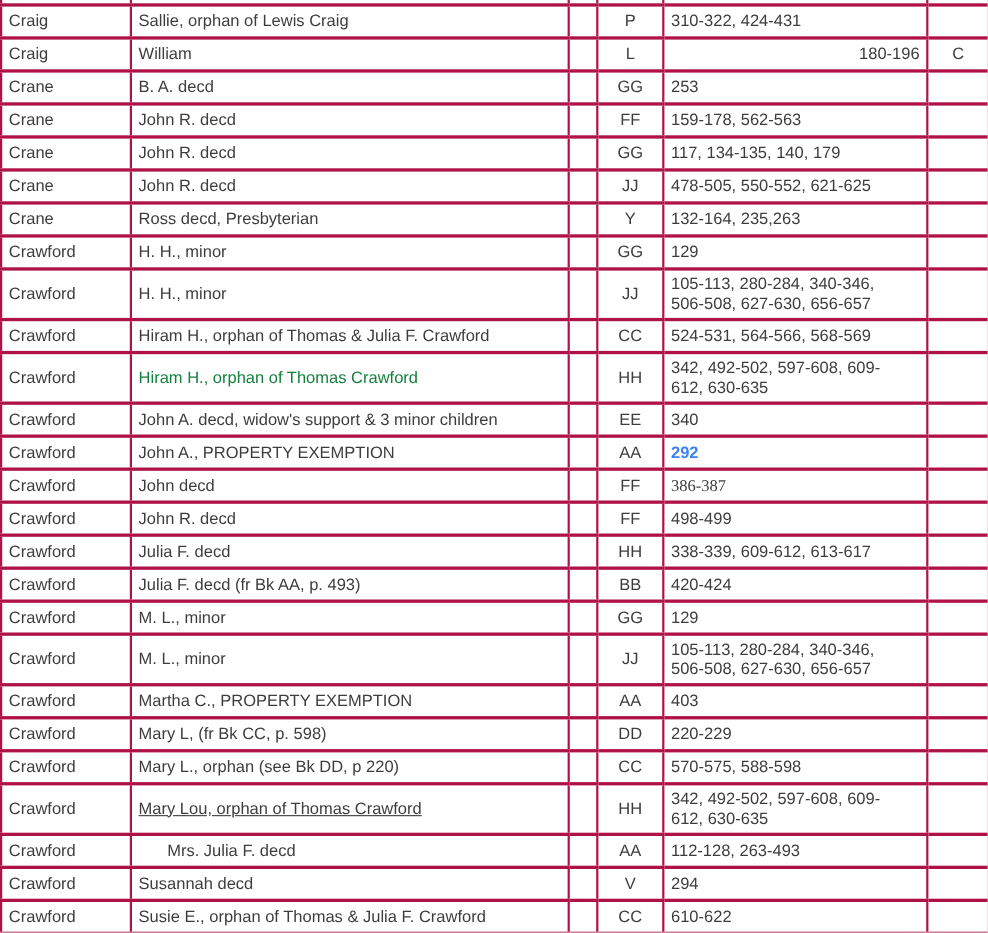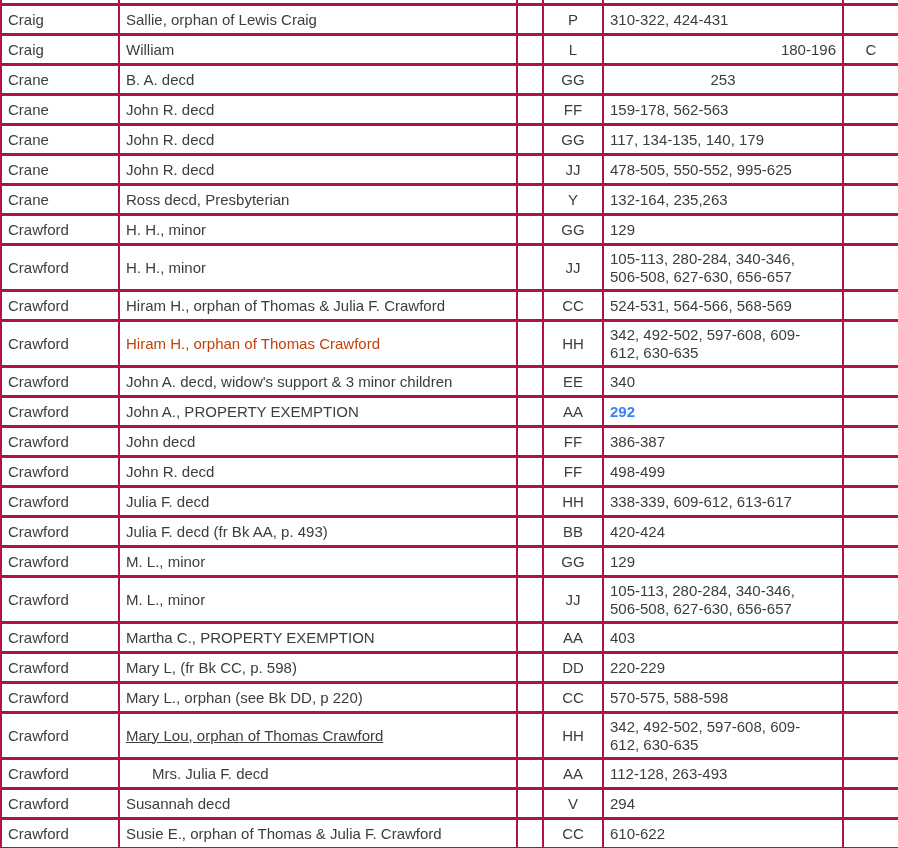--- a/index.html
+++ b/index.html
@@ -74,21 +74,21 @@
     <td class="cell-blank" style="border-color: rgb(176, 18, 70); color: rgb(61, 61, 61);"></td>
     <td class="cell-book" style="border-color: rgb(176, 18, 70); color: rgb(61, 61, 61);">L</td>
     <td class="cell-pages" style="border-color: rgb(176, 18, 70); color: rgb(61, 61, 61); text-align: right;">180-196</td>
     <td class="cell-note" style="border-color: rgb(176, 18, 70); color: rgb(61, 61, 61);">C</td>
   </tr>
         <tr>
     <td class="cell-surname" style="border-color: rgb(176, 18, 70); color: rgb(61, 61, 61);">Crane</td>
     <td class="cell-name" style="border-color: rgb(176, 18, 70); color: rgb(61, 61, 61);">B. A. decd</td>
     <td class="cell-blank" style="border-color: rgb(176, 18, 70); color: rgb(61, 61, 61);"></td>
     <td class="cell-book" style="border-color: rgb(176, 18, 70); color: rgb(61, 61, 61);">GG</td>
-    <td class="cell-pages" style="border-color: rgb(176, 18, 70); color: rgb(61, 61, 61); text-align: center;">253</td>
+    <td class="cell-pages" style="border-color: rgb(176, 18, 70); color: rgb(61, 61, 61);">253</td>
     <td class="cell-note" style="border-color: rgb(176, 18, 70); color: rgb(61, 61, 61);"></td>
   </tr>
         <tr>
     <td class="cell-surname" style="border-color: rgb(176, 18, 70); color: rgb(61, 61, 61);">Crane</td>
     <td class="cell-name" style="border-color: rgb(176, 18, 70); color: rgb(61, 61, 61);">John R. decd</td>
     <td class="cell-blank" style="border-color: rgb(176, 18, 70); color: rgb(61, 61, 61);"></td>
     <td class="cell-book" style="border-color: rgb(176, 18, 70); color: rgb(61, 61, 61);">FF</td>
     <td class="cell-pages" style="border-color: rgb(176, 18, 70); color: rgb(61, 61, 61);">159-178, 562-563</td>
     <td class="cell-note" style="border-color: rgb(176, 18, 70); color: rgb(61, 61, 61);"></td>
   </tr>
@@ -98,21 +98,21 @@
     <td class="cell-blank" style="border-color: rgb(176, 18, 70); color: rgb(61, 61, 61);"></td>
     <td class="cell-book" style="border-color: rgb(176, 18, 70); color: rgb(61, 61, 61);">GG</td>
     <td class="cell-pages" style="border-color: rgb(176, 18, 70); color: rgb(61, 61, 61);">117, 134-135, 140, 179</td>
     <td class="cell-note" style="border-color: rgb(176, 18, 70); color: rgb(61, 61, 61);"></td>
   </tr>
         <tr>
     <td class="cell-surname" style="border-color: rgb(176, 18, 70); color: rgb(61, 61, 61);">Crane</td>
     <td class="cell-name" style="border-color: rgb(176, 18, 70); color: rgb(61, 61, 61);">John R. decd</td>
     <td class="cell-blank" style="border-color: rgb(176, 18, 70); color: rgb(61, 61, 61);"></td>
     <td class="cell-book" style="border-color: rgb(176, 18, 70); color: rgb(61, 61, 61);">JJ</td>
-    <td class="cell-pages" style="border-color: rgb(176, 18, 70); color: rgb(61, 61, 61);">478-505, 550-552, 995-625</td>
+    <td class="cell-pages" style="border-color: rgb(176, 18, 70); color: rgb(61, 61, 61);">478-505, 550-552, 621-625</td>
     <td class="cell-note" style="border-color: rgb(176, 18, 70); color: rgb(61, 61, 61);"></td>
   </tr>
         <tr>
     <td class="cell-surname" style="border-color: rgb(176, 18, 70); color: rgb(61, 61, 61);">Crane</td>
     <td class="cell-name" style="border-color: rgb(176, 18, 70); color: rgb(61, 61, 61);">Ross decd, Presbyterian</td>
     <td class="cell-blank" style="border-color: rgb(176, 18, 70); color: rgb(61, 61, 61);"></td>
     <td class="cell-book" style="border-color: rgb(176, 18, 70); color: rgb(61, 61, 61);">Y</td>
     <td class="cell-pages" style="border-color: rgb(176, 18, 70); color: rgb(61, 61, 61);">132-164, 235,263</td>
     <td class="cell-note" style="border-color: rgb(176, 18, 70); color: rgb(61, 61, 61);"></td>
   </tr>
@@ -136,21 +136,21 @@
         <tr>
     <td class="cell-surname" style="border-color: rgb(176, 18, 70); color: rgb(61, 61, 61);">Crawford</td>
     <td class="cell-name" style="border-color: rgb(176, 18, 70); color: rgb(61, 61, 61);">Hiram H., orphan of Thomas &amp; Julia F. Crawford</td>
     <td class="cell-blank" style="border-color: rgb(176, 18, 70); color: rgb(61, 61, 61);"></td>
     <td class="cell-book" style="border-color: rgb(176, 18, 70); color: rgb(61, 61, 61);">CC</td>
     <td class="cell-pages" style="border-color: rgb(176, 18, 70); color: rgb(61, 61, 61);">524-531, 564-566, 568-569</td>
     <td class="cell-note" style="border-color: rgb(176, 18, 70); color: rgb(61, 61, 61);"></td>
   </tr>
         <tr class="tall">
     <td class="cell-surname" style="border-color: rgb(176, 18, 70); color: rgb(61, 61, 61);">Crawford</td>
-    <td class="cell-name" style="border-color: rgb(176, 18, 70); color: #c2410c;">Hiram H., orphan of Thomas Crawford</td>
+    <td class="cell-name" style="border-color: rgb(176, 18, 70); color: #15803d;">Hiram H., orphan of Thomas Crawford</td>
     <td class="cell-blank" style="border-color: rgb(176, 18, 70); color: rgb(61, 61, 61);"></td>
     <td class="cell-book" style="border-color: rgb(176, 18, 70); color: rgb(61, 61, 61);">HH</td>
     <td class="cell-pages" style="border-color: rgb(176, 18, 70); color: rgb(61, 61, 61);">342, 492-502, 597-608, 609-
 612, 630-635</td>
     <td class="cell-note" style="border-color: rgb(176, 18, 70); color: rgb(61, 61, 61);"></td>
   </tr>
         <tr>
     <td class="cell-surname" style="border-color: rgb(176, 18, 70); color: rgb(61, 61, 61);">Crawford</td>
     <td class="cell-name" style="border-color: rgb(176, 18, 70); color: rgb(61, 61, 61);">John A. decd, widow's support &amp; 3 minor children</td>
     <td class="cell-blank" style="border-color: rgb(176, 18, 70); color: rgb(61, 61, 61);"></td>
@@ -164,21 +164,21 @@
     <td class="cell-blank" style="border-color: rgb(176, 18, 70); color: rgb(61, 61, 61);"></td>
     <td class="cell-book" style="border-color: rgb(176, 18, 70); color: rgb(61, 61, 61);">AA</td>
     <td class="cell-pages" style="border-color: rgb(176, 18, 70); color: #3b82f6; font-weight: bold;">292</td>
     <td class="cell-note" style="border-color: rgb(176, 18, 70); color: rgb(61, 61, 61);"></td>
   </tr>
         <tr>
     <td class="cell-surname" style="border-color: rgb(176, 18, 70); color: rgb(61, 61, 61);">Crawford</td>
     <td class="cell-name" style="border-color: rgb(176, 18, 70); color: rgb(61, 61, 61);">John decd</td>
     <td class="cell-blank" style="border-color: rgb(176, 18, 70); color: rgb(61, 61, 61);"></td>
     <td class="cell-book" style="border-color: rgb(176, 18, 70); color: rgb(61, 61, 61);">FF</td>
-    <td class="cell-pages" style="border-color: rgb(176, 18, 70); color: rgb(61, 61, 61);">386-387</td>
+    <td class="cell-pages" style="border-color: rgb(176, 18, 70); color: rgb(61, 61, 61); font-family: Liberation Serif, serif;">386-387</td>
     <td class="cell-note" style="border-color: rgb(176, 18, 70); color: rgb(61, 61, 61);"></td>
   </tr>
         <tr>
     <td class="cell-surname" style="border-color: rgb(176, 18, 70); color: rgb(61, 61, 61);">Crawford</td>
     <td class="cell-name" style="border-color: rgb(176, 18, 70); color: rgb(61, 61, 61);">John R. decd</td>
     <td class="cell-blank" style="border-color: rgb(176, 18, 70); color: rgb(61, 61, 61);"></td>
     <td class="cell-book" style="border-color: rgb(176, 18, 70); color: rgb(61, 61, 61);">FF</td>
     <td class="cell-pages" style="border-color: rgb(176, 18, 70); color: rgb(61, 61, 61);">498-499</td>
     <td class="cell-note" style="border-color: rgb(176, 18, 70); color: rgb(61, 61, 61);"></td>
   </tr>

